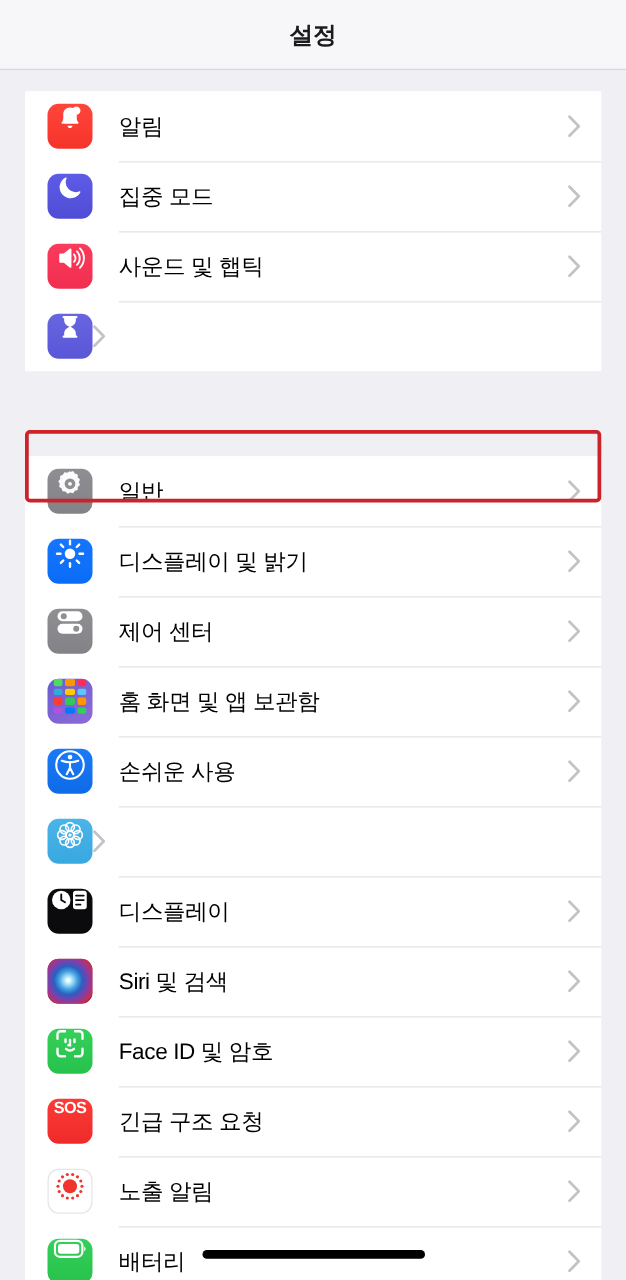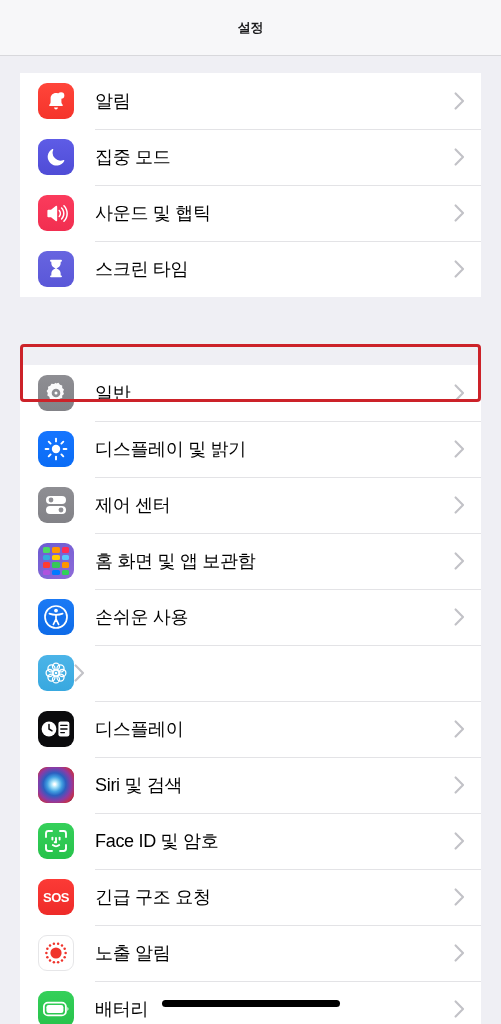--- a/index.html
+++ b/index.html
@@ -17,21 +17,21 @@
 
   
   .nav-bar {
     position:absolute; top:0; left:0;
     width:501px; height:56px;
     background:#F7F7F9;
     border-bottom:1px solid #D8D8DC;
     display:flex; align-items:center; justify-content:center;
   }
   .nav-title {
-    font-size:13px; font-weight:bold; color:#1B1B1D;
+    font-size:19px; font-weight:bold; color:#1B1B1D;
     letter-spacing:-0.2px;
   }
 
   
   .content {
     position:absolute; top:57px; left:0;
     width:501px; height:967px;
   }
 
   .card {
@@ -53,21 +53,21 @@
   .row + .row::before {
     content:"";
     position:absolute; top:0; left:75px; right:0;
     height:1px; background:#E3E3E6;
   }
 
   .app-icon {
     width:36px; height:36px;
     border-radius:9px;
     flex:0 0 36px;
-    display:flex; align-items:center; justify-content:center;
+    display:flex; align-items:flex-start; justify-content:center;
     position:relative;
     overflow:hidden;
   }
   .app-icon svg { display:block; }
 
   .row-label {
     margin-left:21px;
     font-size:18px; color:#000;
     letter-spacing:-0.3px;
     white-space:nowrap;
@@ -179,21 +179,20 @@
               <path d="M1.6 1.4 9 9l-7.4 7.6" fill="none" stroke="currentColor" stroke-width="2.1" stroke-linecap="round" stroke-linejoin="round"></path>
             </svg>
           </div>
         </div>
         <div class="row">
           <div class="app-icon ic-screentime">
             <svg width="20" height="22" viewBox="0 0 20 24">
               <path d="M4.5 2h11a1 1 0 0 1 0 2h-.4v1.6c0 2-1.1 3.8-2.8 4.8l-1.8 1 1.8 1c1.7 1 2.8 2.8 2.8 4.8V19h.4a1 1 0 0 1 0 2h-11a1 1 0 0 1 0-2h.4v-1.8c0-2 1.1-3.8 2.8-4.8l1.8-1-1.8-1C6 9.4 4.9 7.6 4.9 5.6V4h-.4a1 1 0 0 1 0-2z" fill="#fff"></path>
             </svg>
           </div>
-          <div class="row-label">스크린 타임</div>
           <div class="chevron">
             <svg width="11" height="18" viewBox="0 0 11 18">
               <path d="M1.6 1.4 9 9l-7.4 7.6" fill="none" stroke="currentColor" stroke-width="2.1" stroke-linecap="round" stroke-linejoin="round"></path>
             </svg>
           </div>
         </div>
       </div>
     <div class="card group-2" id="g2">
         <div class="row">
           <div class="app-icon ic-general">

